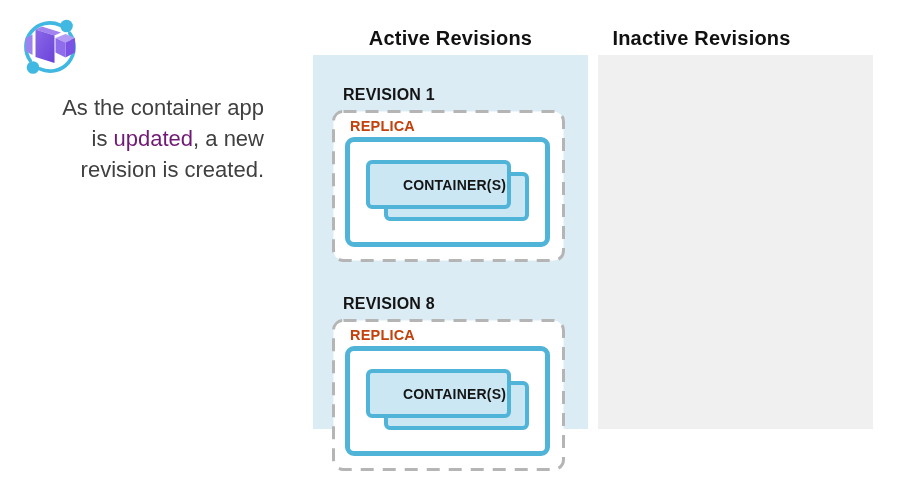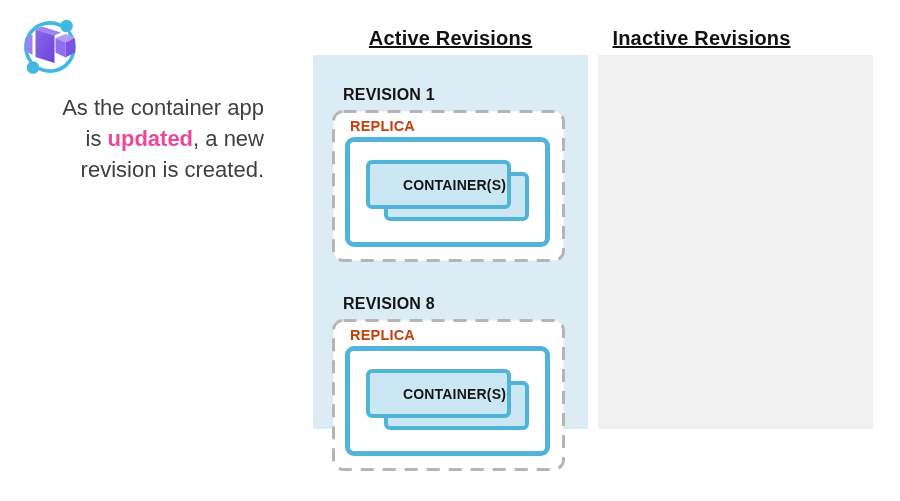--- a/index.html
+++ b/index.html
@@ -7,25 +7,25 @@
   .canvas {
     position:relative; width:900px; height:501px; background:#ffffff;
     font-family:"Liberation Sans", sans-serif; overflow:hidden;
   }
   .app-icon { position:absolute; left:18px; top:13px; width:64px; height:64px; }
 
   .intro {
     position:absolute; left:50px; top:92px; width:214px;
     text-align:right; font-size:22px; line-height:1.42; color:#404040;
   }
-  .intro b { color:#ec4899; font-weight:bold; }
+  .intro b { color:#701a75; font-weight:normal; }
 
   .col-header {
     position:absolute; top:27px; width:275px; text-align:center;
-    font-size:20px; font-weight:bold; color:#111111; letter-spacing:0.2px;text-decoration:underline;
+    font-size:20px; font-weight:bold; color:#111111; letter-spacing:0.2px;
   }
   .col-header.active   { left:313px; }
   .col-header.inactive { left:564px; }
 
   .panel { position:absolute; top:55px; width:275px; height:374px; }
   .panel.active   { left:313px; background:#dbecf5; }
   .panel.inactive { left:598px; background:#f0f0f0; }
 
   .revision { position:absolute; left:19px; width:233px; }
   .revision.first  { top:30px; }

